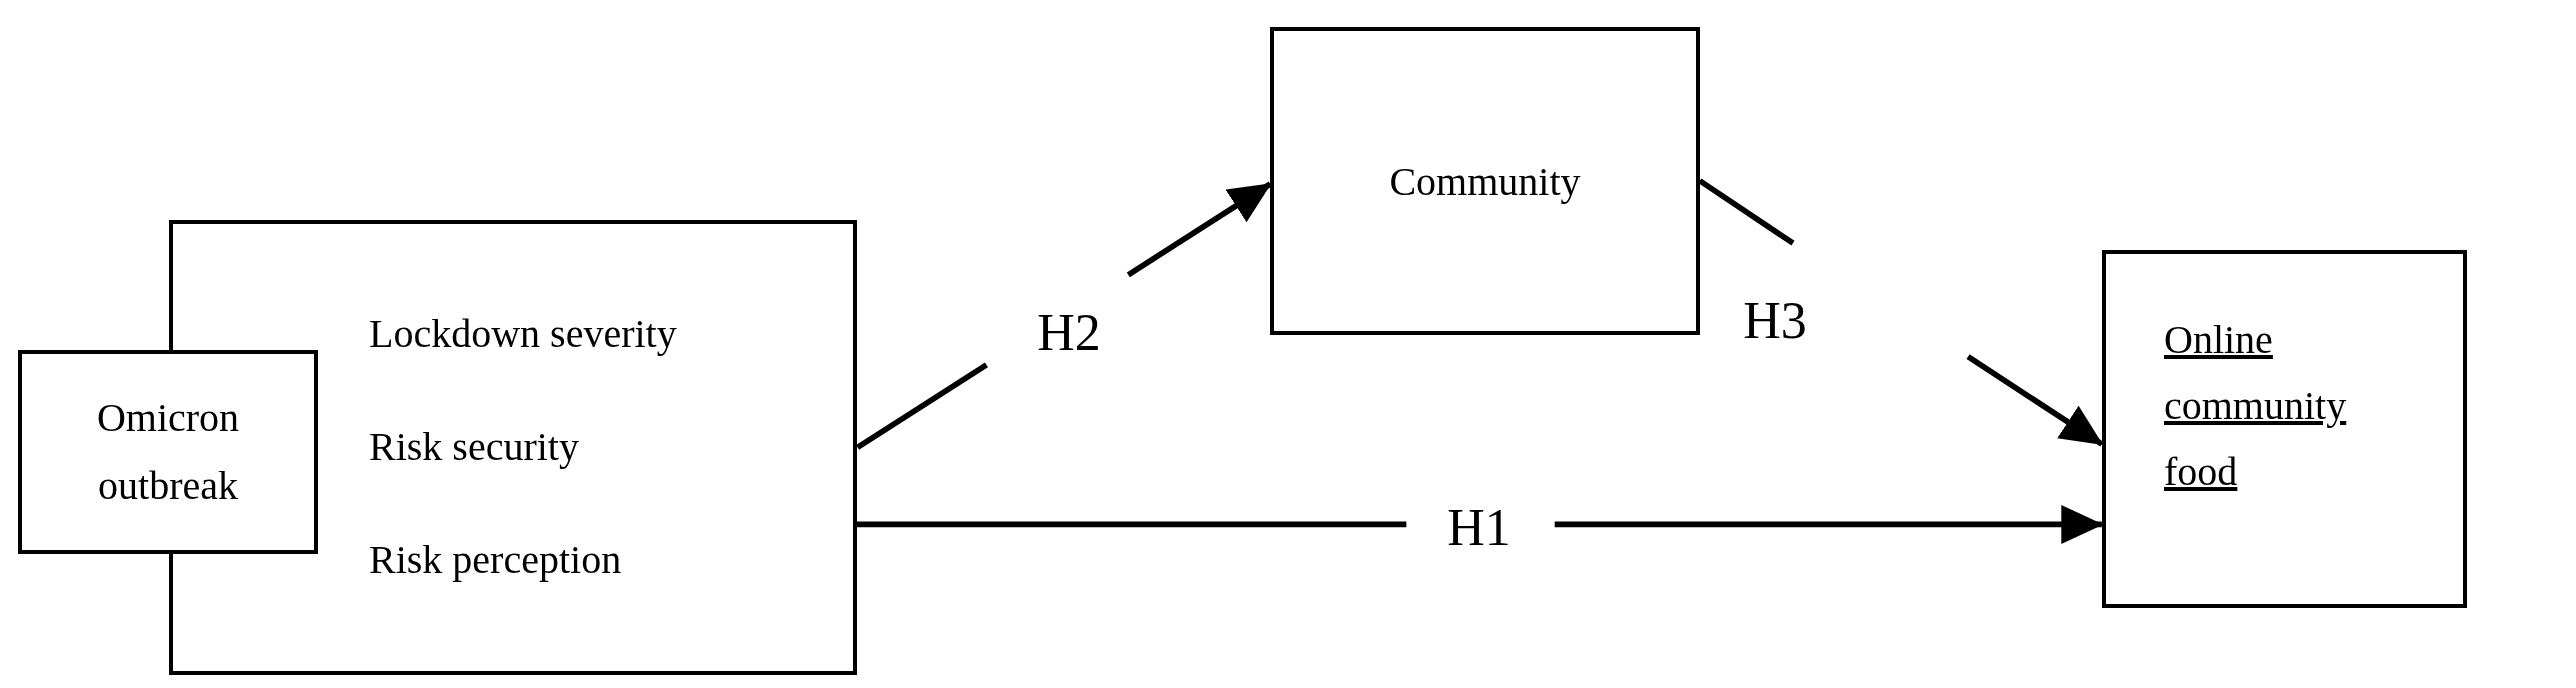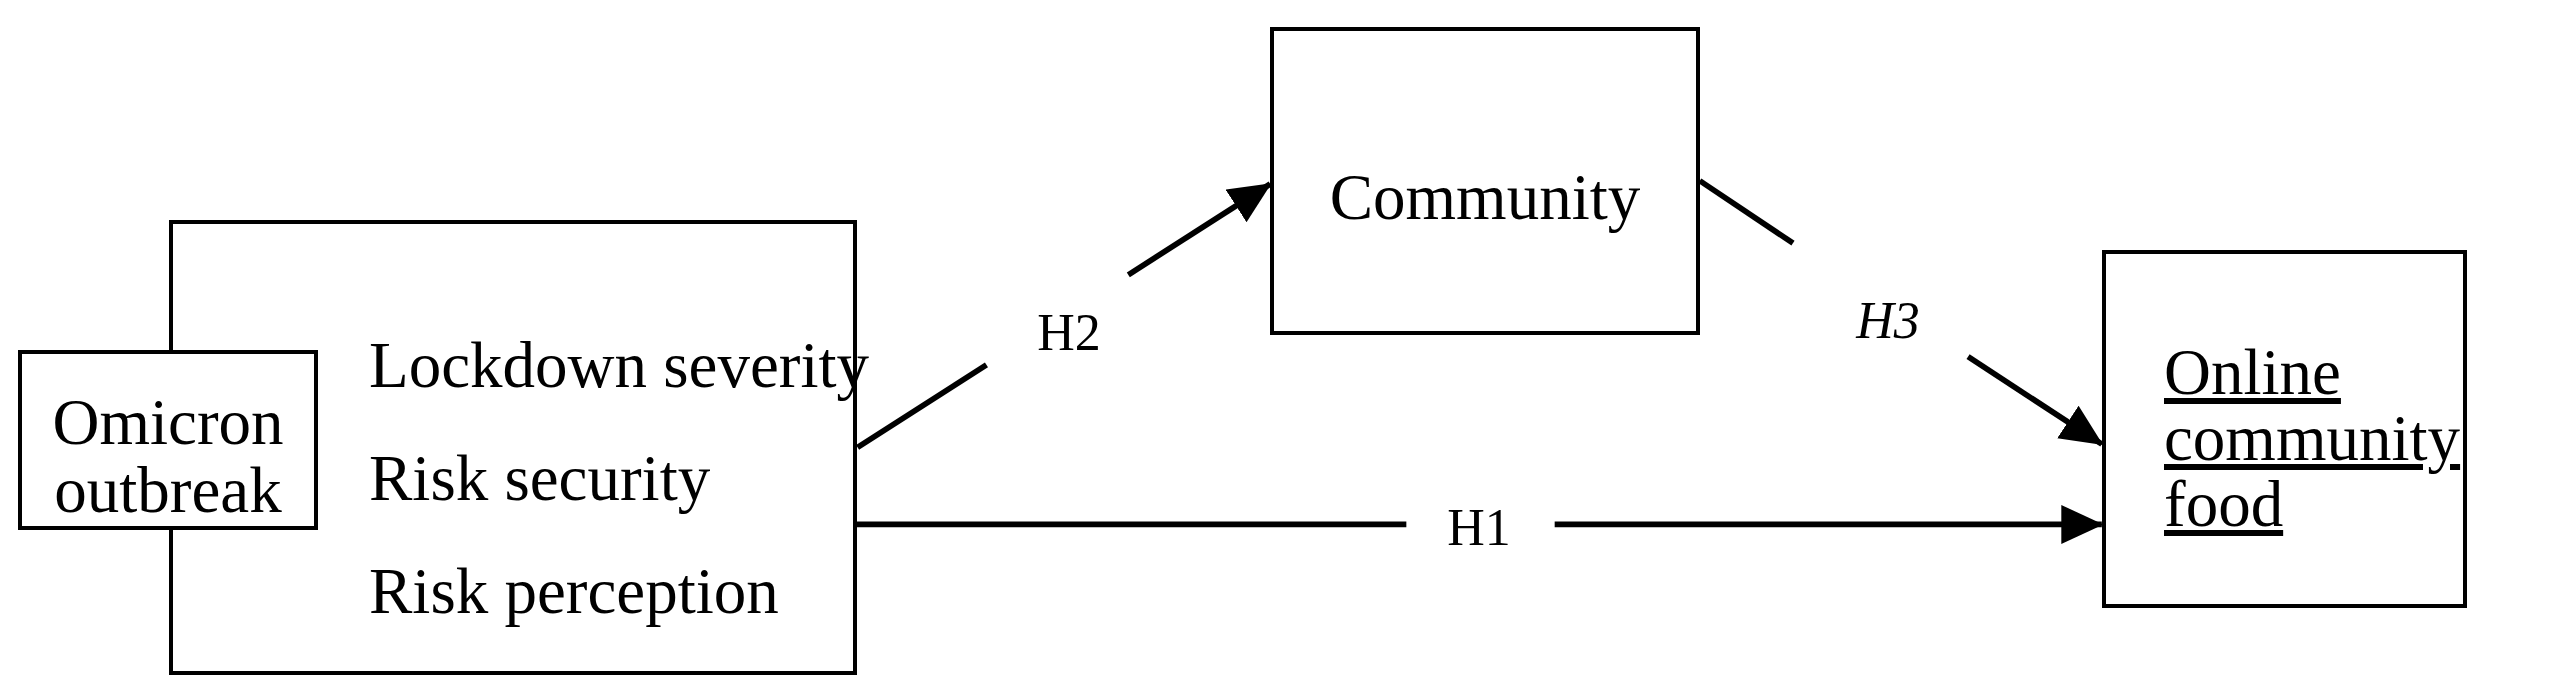--- a/index.html
+++ b/index.html
@@ -15,37 +15,36 @@
     font-family: "Liberation Serif", "DejaVu Serif", serif;
     color: #000000;
   }
   .node {
     position: absolute;
     background: #ffffff;
     border: 4.9px solid #000000;
     box-sizing: border-box;
   }
   .node-text {
-    font-size: 65px;
+    font-size: 40px;
     color: #000000;
     white-space: nowrap;
-    margin-top: 32px;
   }
   
   #antecedents-box { left: 169px; top: 220px; width: 688px; height: 455px; z-index: 1; }
   #antecedents-text {
     position: absolute;
     left: 369px;
     top: 277px;
     line-height: 113px;
     z-index: 2;
   }
   
   #omicron-box {
-    left: 18px; top: 350px; width: 300px; height: 180px; z-index: 3;
+    left: 18px; top: 350px; width: 300px; height: 204px; z-index: 3;
     display: flex; align-items: center; justify-content: center;
   }
   #omicron-text { text-align: center; line-height: 68px; }
   
   #community-box {
     left: 1270px; top: 27px; width: 430px; height: 308px; z-index: 1;
     display: flex; align-items: center; justify-content: center;
   }
   #community-text { text-align: center; line-height: 65px; }
   
@@ -68,21 +67,21 @@
   .edge-label {
     position: absolute;
     font-size: 52px;
     line-height: 52px;
     transform: translate(-50%, -50%);
     z-index: 5;
     white-space: nowrap;
   }
   #h1-label { left: 1479px; top: 528px; }
   #h2-label { left: 1069px; top: 333px; text-align: center; }
-  #h3-label { left: 1888px; top: 321px; font-style: italic; }
+  #h3-label { left: 1775px; top: 321px; }
 </style>
 </head>
 <body>
 
 <div id="canvas">
 
   <div class="node" id="antecedents-box"></div>
   <div class="node-text" id="antecedents-text">
     <div>Lockdown severity</div>
     <div>Risk security</div>

